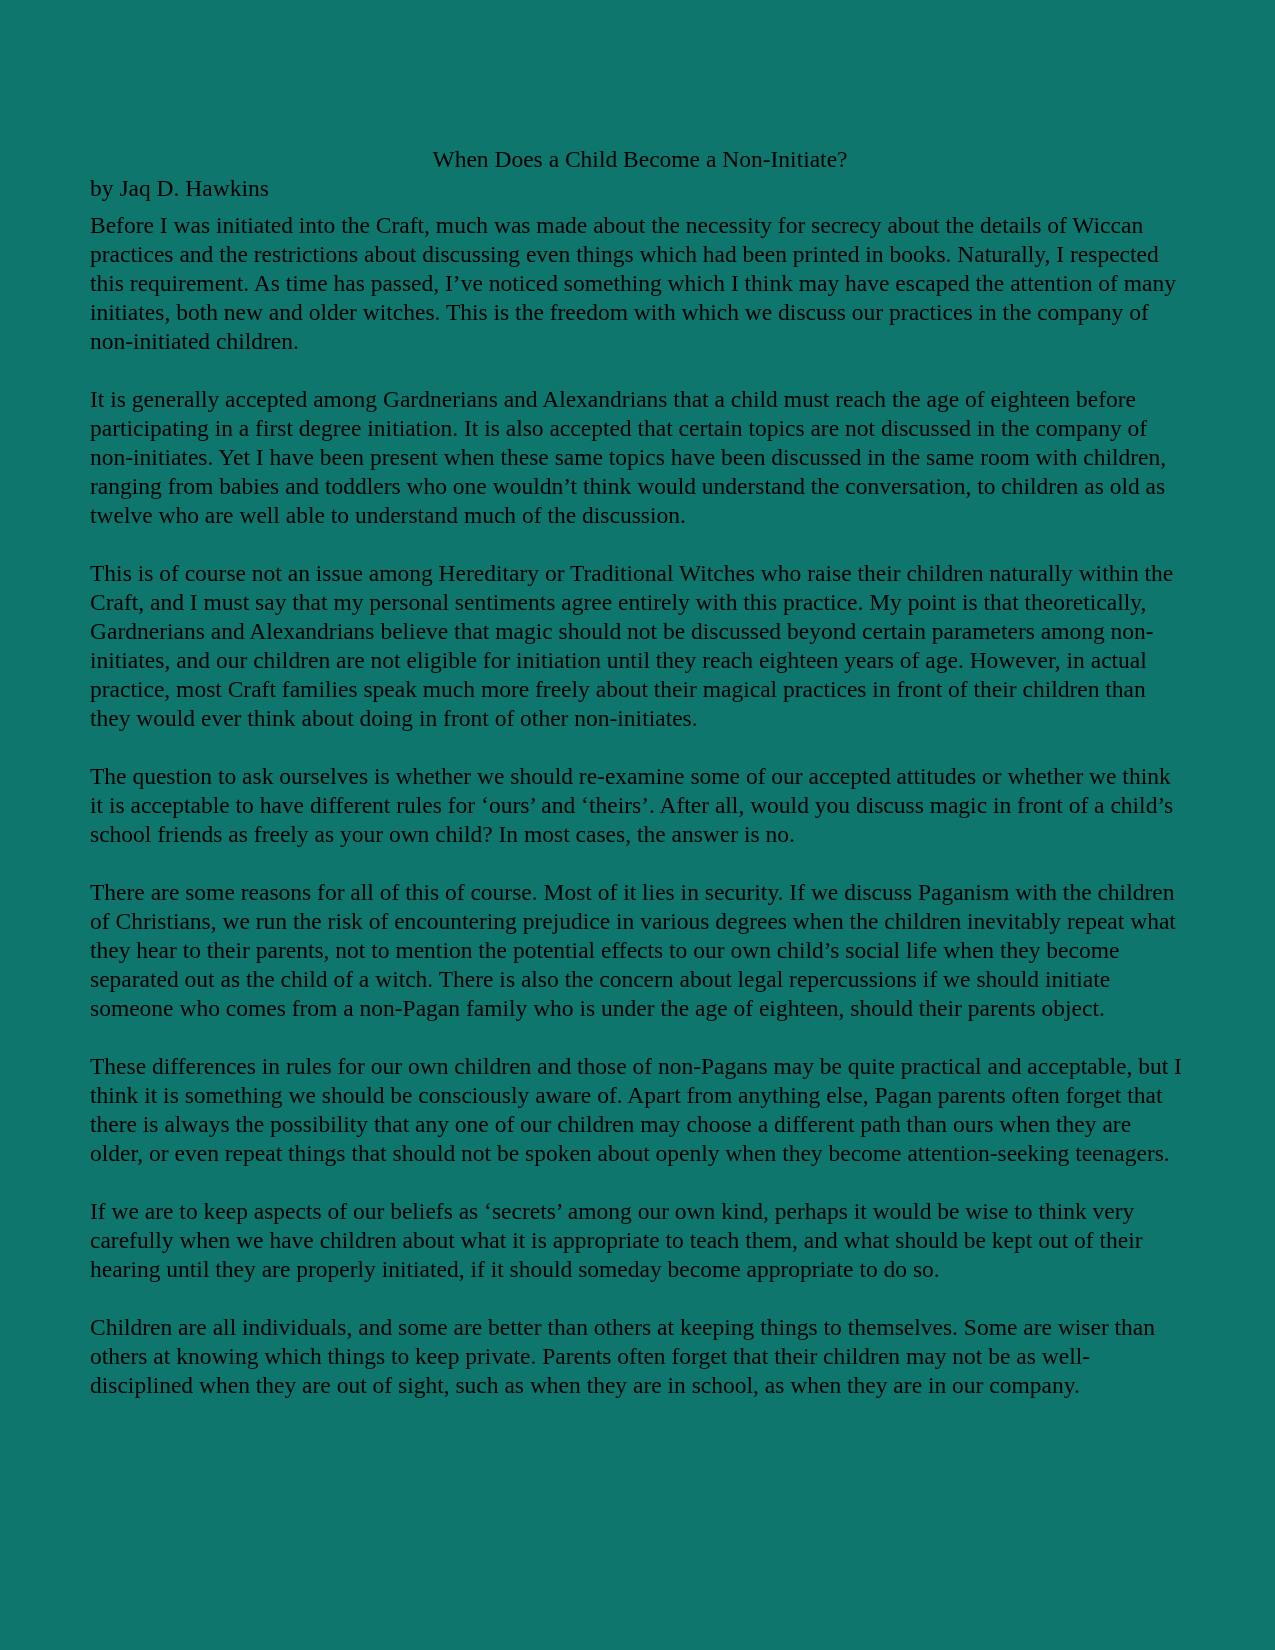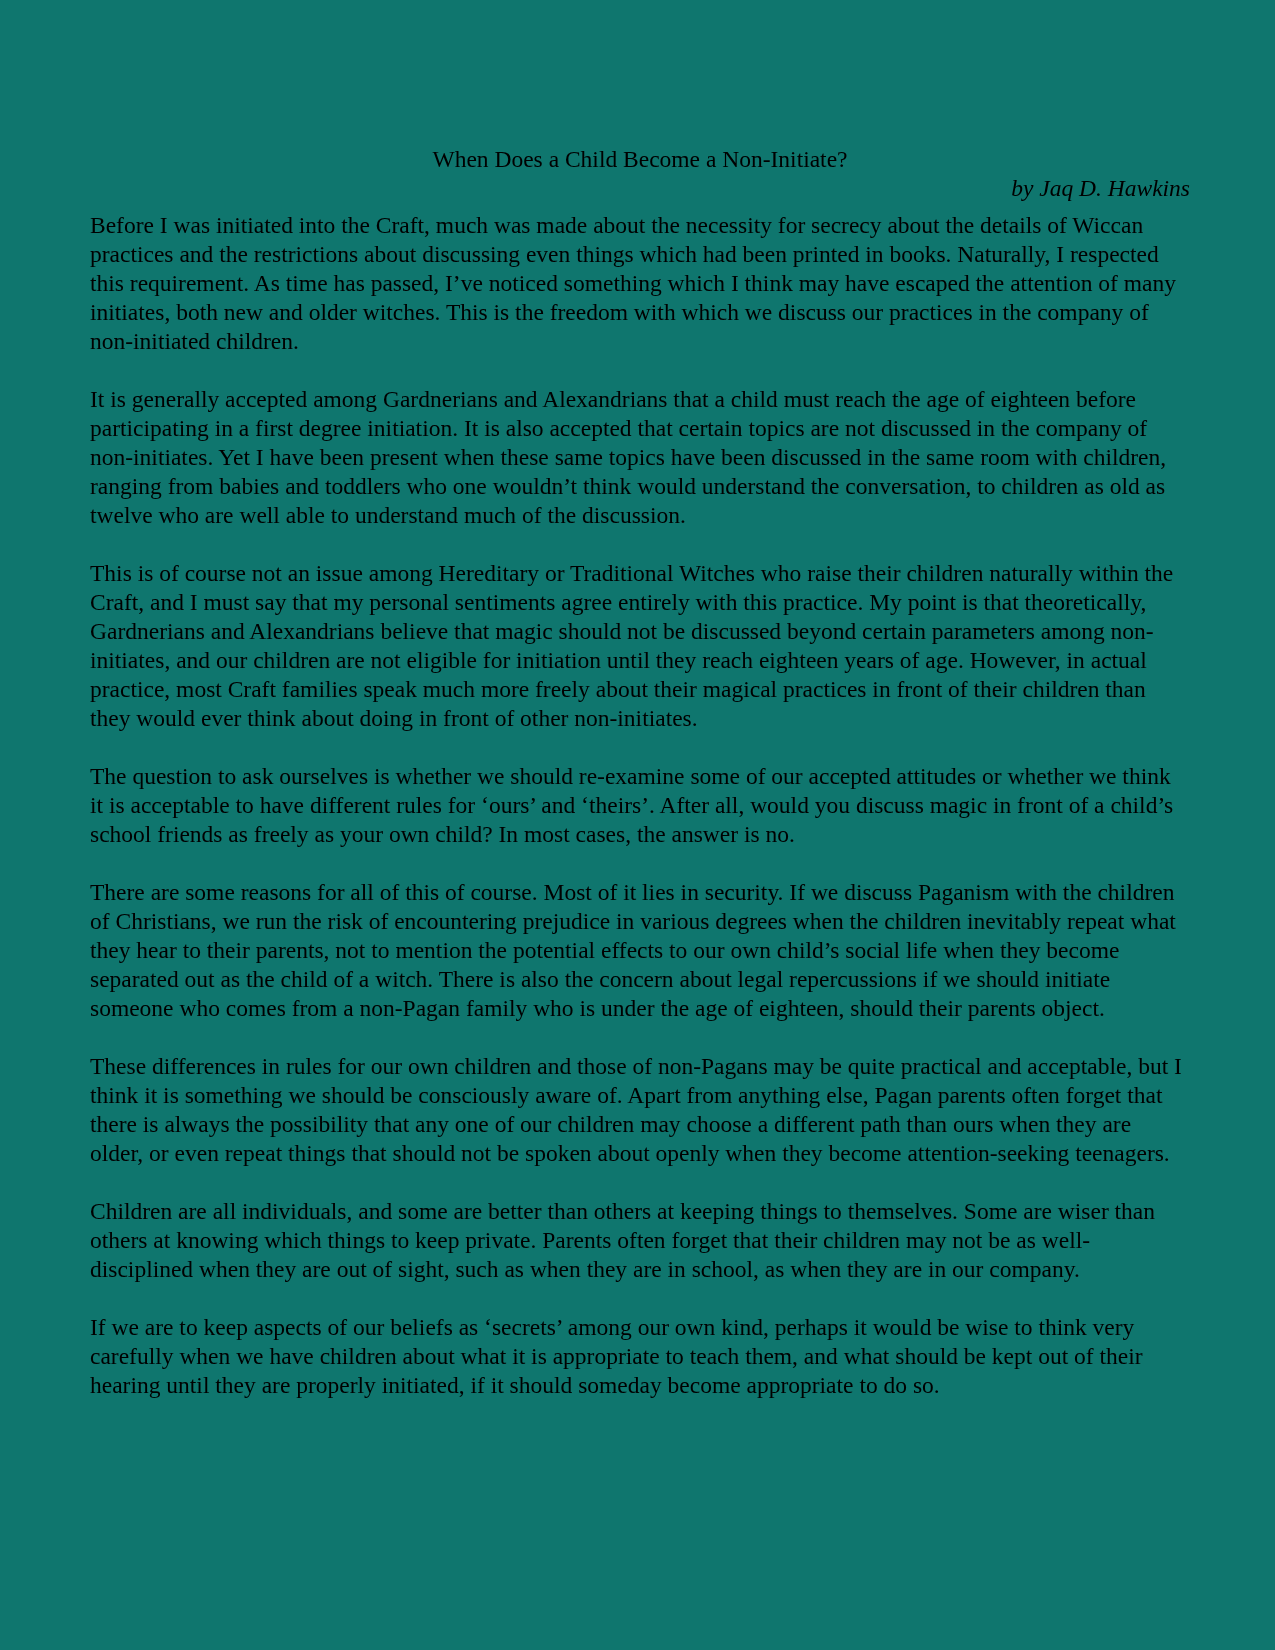--- a/index.html
+++ b/index.html
@@ -30,22 +30,21 @@
     line-height: 29px;
     text-align: left;
     word-spacing: normal;
   }
   .title {
     text-align: center;
     font-weight: normal;
     margin: 0;
   }
   .byline {
-    text-align: right;
-    font-style: italic;
+    text-align: left;
     margin: 0 0 8px 0;
   }
   .content p {
     margin: 0 1px 29px 0;
   }
   .content p:last-child {
     margin-bottom: 0;
   }
 </style>
 </head>
@@ -54,16 +53,16 @@
 <div class="sheet">
   <div class="content">
     <div class="title">When Does a Child Become a Non-Initiate?</div>
     <div class="byline">by Jaq D. Hawkins</div>
     <p>Before I was initiated into the Craft, much was made about the necessity for secrecy about the details of Wiccan practices and the restrictions about discussing even things which had been printed in books. Naturally, I respected this requirement. As time has passed, I’ve noticed something which I think may have escaped the attention of many initiates, both new and older witches. This is the freedom with which we discuss our practices in the company of non-initiated children.</p>
     <p>It is generally accepted among Gardnerians and Alexandrians that a child must reach the age of eighteen before participating in a first degree initiation. It is also accepted that certain topics are not discussed in the company of non-initiates. Yet I have been present when these same topics have been discussed in the same room with children, ranging from babies and toddlers who one wouldn’t think would understand the conversation, to children as old as twelve who are well able to understand much of the discussion.</p>
     <p>This is of course not an issue among Hereditary or Traditional Witches who raise their children naturally within the Craft, and I must say that my personal sentiments agree entirely with this practice. My point is that theoretically, Gardnerians and Alexandrians believe that magic should not be discussed beyond certain parameters among non-initiates, and our children are not eligible for initiation until they reach eighteen years of age. However, in actual practice, most Craft families speak much more freely about their magical practices in front of their children than they would ever think about doing in front of other non-initiates.</p>
     <p>The question to ask ourselves is whether we should re-examine some of our accepted attitudes or whether we think it is acceptable to have different rules for ‘ours’ and ‘theirs’. After all, would you discuss magic in front of a child’s school friends as freely as your own child? In most cases, the answer is no.</p>
     <p>There are some reasons for all of this of course. Most of it lies in security. If we discuss Paganism with the children of Christians, we run the risk of encountering prejudice in various degrees when the children inevitably repeat what they hear to their parents, not to mention the potential effects to our own child’s social life when they become separated out as the child of a witch. There is also the concern about legal repercussions if we should initiate someone who comes from a non-Pagan family who is under the age of eighteen, should their parents object.</p>
     <p>These differences in rules for our own children and those of non-Pagans may be quite practical and acceptable, but I think it is something we should be consciously aware of. Apart from anything else, Pagan parents often forget that there is always the possibility that any one of our children may choose a different path than ours when they are older, or even repeat things that should not be spoken about openly when they become attention-seeking teenagers.</p>
+    <p>If we are to keep aspects of our beliefs as ‘secrets’ among our own kind, perhaps it would be wise to think very carefully when we have children about what it is appropriate to teach them, and what should be kept out of their hearing until they are properly initiated, if it should someday become appropriate to do so.</p>
     <p>Children are all individuals, and some are better than others at keeping things to themselves. Some are wiser than others at knowing which things to keep private. Parents often forget that their children may not be as well-disciplined when they are out of sight, such as when they are in school, as when they are in our company.</p>
-    <p>If we are to keep aspects of our beliefs as ‘secrets’ among our own kind, perhaps it would be wise to think very carefully when we have children about what it is appropriate to teach them, and what should be kept out of their hearing until they are properly initiated, if it should someday become appropriate to do so.</p>
   </div>
 </div>
 
 </body></html>

